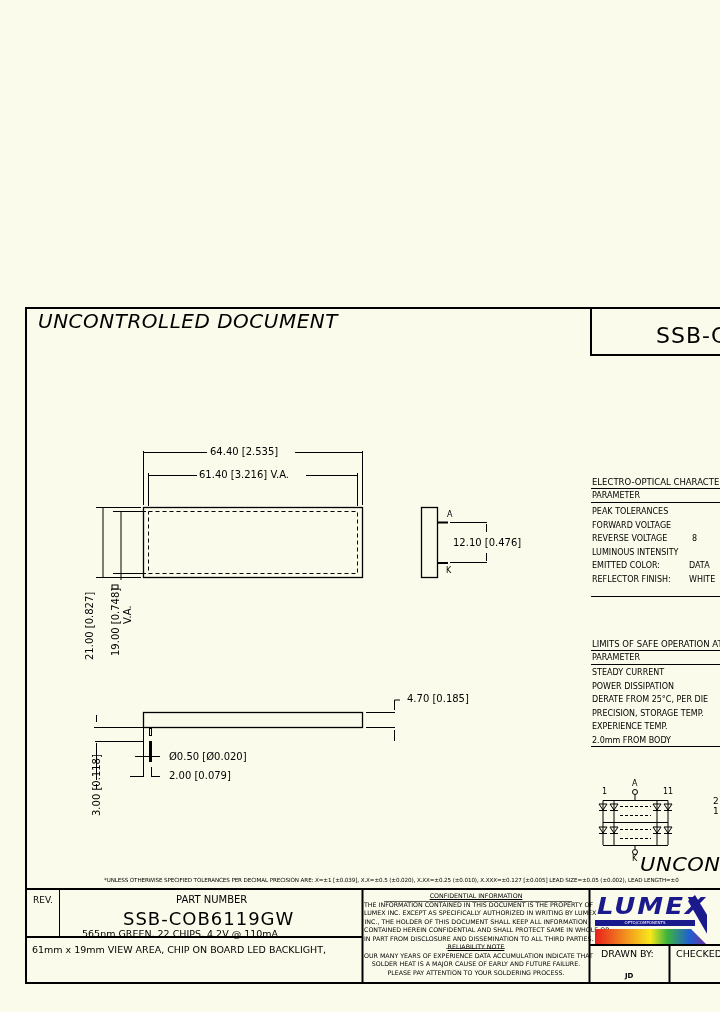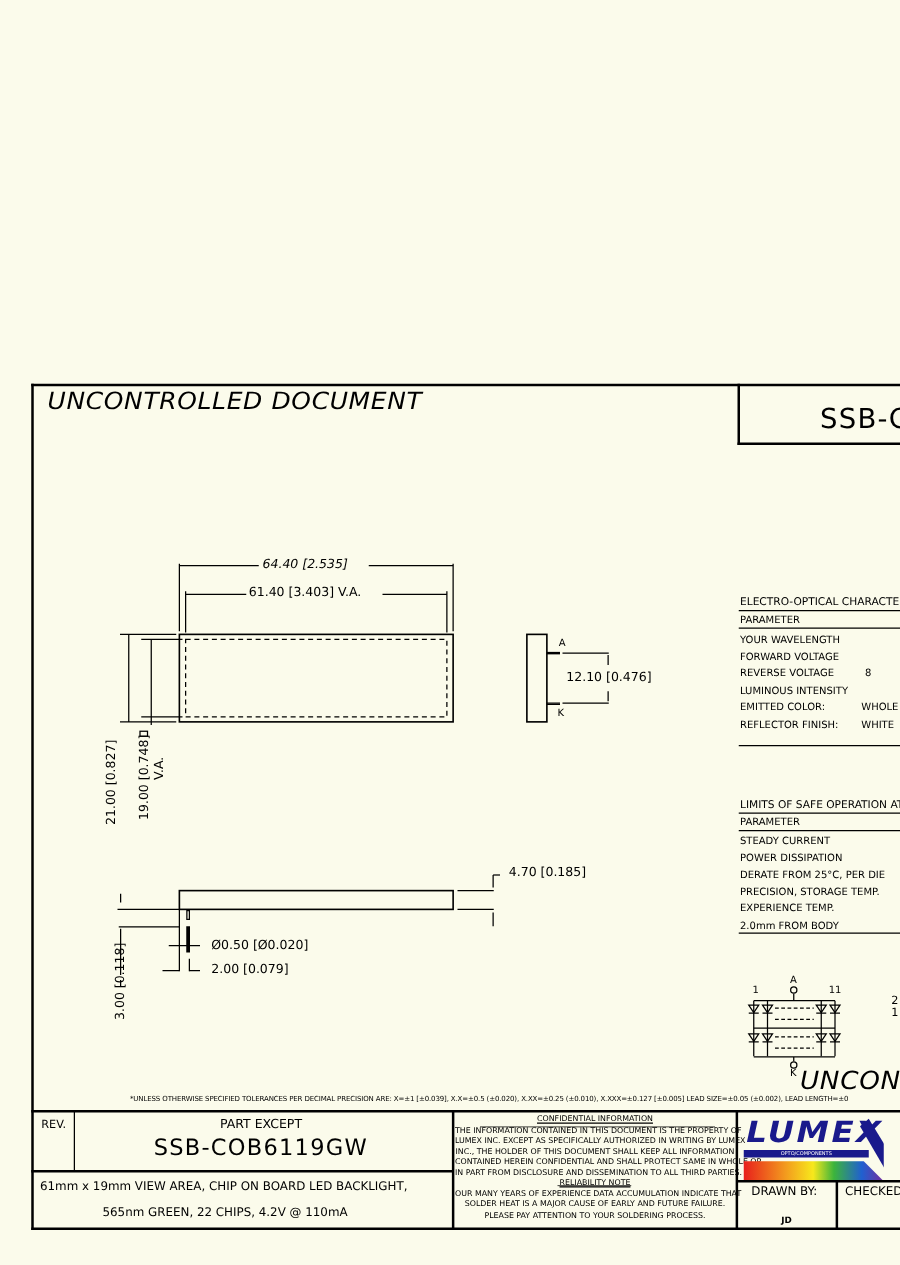--- a/index.html
+++ b/index.html
@@ -130,46 +130,46 @@
     <line x1="59.5" y1="889" x2="59.5" y2="937"></line>
     <line x1="362.5" y1="889" x2="362.5" y2="984" stroke-width="2"></line>
     <line x1="589.5" y1="889" x2="589.5" y2="984" stroke-width="2"></line>
     <line x1="589" y1="945" x2="720" y2="945" stroke-width="2"></line>
     <line x1="669.5" y1="945" x2="669.5" y2="984" stroke-width="2"></line>
     <line x1="384" y1="901.5" x2="572" y2="901.5" stroke-width="0.6"></line>
     <line x1="446" y1="948.5" x2="505" y2="948.5" stroke-width="0.6"></line>
   </g>
 </svg>
 
-<div class="abs small" style="left:210px; top:446px; font-size:10px;font-style:italic;">64.40 [2.535]</div>
-<div class="abs small" style="left:199px; top:469px; font-size:10px;">61.40 [3.403] V.A.</div>
+<div class="abs small" style="left:210px; top:446px; font-size:10px;">64.40 [2.535]</div>
+<div class="abs small" style="left:199px; top:469px; font-size:10px;">61.40 [3.216] V.A.</div>
 <div class="abs small" style="left:84px; top:660px; font-size:10px; transform:rotate(-90deg); transform-origin:left top;">21.00 [0.827]</div>
 <div class="abs small" style="left:110px; top:656px; font-size:10px; transform:rotate(-90deg); transform-origin:left top;">19.00 [0.748]</div>
 <div class="abs small" style="left:122px; top:624px; font-size:10px; transform:rotate(-90deg); transform-origin:left top;">V.A.</div>
 
 <div class="abs small" style="left:447px; top:510px; font-size:8px;">A</div>
 <div class="abs small" style="left:446px; top:566px; font-size:8px;">K</div>
 <div class="abs small" style="left:453px; top:537px; font-size:10px;text-align:center;">12.10 [0.476]</div>
 
 <div class="abs small" style="left:407px; top:693px; font-size:10px;">4.70 [0.185]</div>
 <div class="abs small" style="left:169px; top:751px; font-size:10px;">Ø0.50 [Ø0.020]</div>
 <div class="abs small" style="left:169px; top:770px; font-size:10px;">2.00 [0.079]</div>
 <div class="abs small" style="left:91px; top:816px; font-size:10px; transform:rotate(-90deg); transform-origin:left top;">3.00 [0.118]</div>
 
 <div class="abs table-title" style="left:592px; top:477px;">ELECTRO-OPTICAL CHARACTERIST</div>
 <div class="abs" style="left:592px; top:491px; font-size:8px; width:130px; white-space:nowrap;">
   <span>PARAMETER</span>
   <span class="abs" style="left:97px; top:0;margin-left:36px;">MIN</span>
 </div>
 <div class="abs" style="left:592px; top:505px; font-size:8px; line-height:13.5px; width:130px;">
-  <div style="position:relative; white-space:nowrap;"><span>YOUR WAVELENGTH</span><span class="abs" style="left:97px;"></span></div>
+  <div style="position:relative; white-space:nowrap;"><span>PEAK TOLERANCES</span><span class="abs" style="left:97px;"></span></div>
   <div style="position:relative; white-space:nowrap;"><span>FORWARD VOLTAGE</span><span class="abs" style="left:97px;"></span></div>
   <div style="position:relative; white-space:nowrap;"><span>REVERSE VOLTAGE</span><span class="abs" style="left:100px;">8</span></div>
   <div style="position:relative; white-space:nowrap;"><span>LUMINOUS INTENSITY</span><span class="abs" style="left:97px;"></span></div>
-  <div style="position:relative; white-space:nowrap;"><span>EMITTED COLOR:</span><span class="abs" style="left:97px;">WHOLE</span></div>
+  <div style="position:relative; white-space:nowrap;"><span>EMITTED COLOR:</span><span class="abs" style="left:97px;">DATA</span></div>
   <div style="position:relative; white-space:nowrap;"><span>REFLECTOR FINISH:</span><span class="abs" style="left:97px;">WHITE</span></div>
 </div>
 
 <div class="abs table-title" style="left:592px; top:639px;">LIMITS OF SAFE OPERATION AT 2</div>
 <div class="abs" style="left:592px; top:653px; font-size:8px; white-space:nowrap;">PARAMETER</div>
 <div class="abs" style="left:592px; top:666px; font-size:8px; line-height:13.5px; white-space:nowrap;">
   <div>STEADY CURRENT</div>
   <div>POWER DISSIPATION</div>
   <div>DERATE FROM 25°C, PER DIE</div>
   <div>PRECISION, STORAGE TEMP.</div>
@@ -183,24 +183,24 @@
 <div class="abs small" style="left:663px; top:787px; font-size:8px;">11</div>
 <div class="abs small" style="left:713px; top:796px; font-size:9px;">2</div>
 <div class="abs small" style="left:713px; top:806px; font-size:9px;">1</div>
 
 <div class="uncontrolled" style="left:640px; top:852px; font-size:20px;">UNCONT</div>
 
 <div class="abs tiny" style="left:104px; top:877px; font-size:5.6px; letter-spacing:-0.1px;">*UNLESS OTHERWISE SPECIFIED TOLERANCES PER DECIMAL PRECISION ARE: X=±1 [±0.039], X.X=±0.5 (±0.020), X.XX=±0.25 (±0.010), X.XXX=±0.127 [±0.005]   LEAD SIZE=±0.05 (±0.002), LEAD LENGTH=±0</div>
 
 <div class="abs small" style="left:33px; top:895px; font-size:9px;">REV.</div>
 <div class="abs small" style="left:30px; top:910px; font-size:9px;"></div>
-<div class="abs small" style="left:176px; top:894px; font-size:10px;">PART EXCEPT</div>
+<div class="abs small" style="left:176px; top:894px; font-size:10px;">PART NUMBER</div>
 <div class="abs" style="left:123px; top:908px; font-size:18px; letter-spacing:1px; white-space:nowrap;">SSB-COB6119GW</div>
 <div class="abs small" style="left:32px; top:944px; font-size:9.5px;">61mm x 19mm VIEW AREA, CHIP ON BOARD LED BACKLIGHT,</div>
-<div class="abs small" style="left:82px; top:965px; font-size:9.5px;">565nm GREEN, 22 CHIPS, 4.2V @ 110mA</div>
+<div class="abs small" style="left:82px; top:928px; font-size:9.5px;">565nm GREEN, 22 CHIPS, 4.2V @ 110mA</div>
 
 <div class="abs notes" style="left:364px; top:892px; width:224px;">
   <div style="text-decoration:underline;">CONFIDENTIAL INFORMATION</div>
   <div>THE INFORMATION CONTAINED IN THIS DOCUMENT IS THE PROPERTY OF</div>
   <div>LUMEX INC.  EXCEPT AS SPECIFICALLY AUTHORIZED IN WRITING BY LUMEX</div>
   <div>INC., THE HOLDER OF THIS DOCUMENT SHALL KEEP ALL INFORMATION</div>
   <div>CONTAINED HEREIN CONFIDENTIAL AND SHALL PROTECT SAME IN WHOLE OR</div>
   <div>IN PART FROM DISCLOSURE AND DISSEMINATION TO ALL THIRD PARTIES.</div>
   <div style="text-decoration:underline;">RELIABILITY NOTE</div>
   <div>OUR MANY YEARS OF EXPERIENCE DATA ACCUMULATION INDICATE THAT</div>

